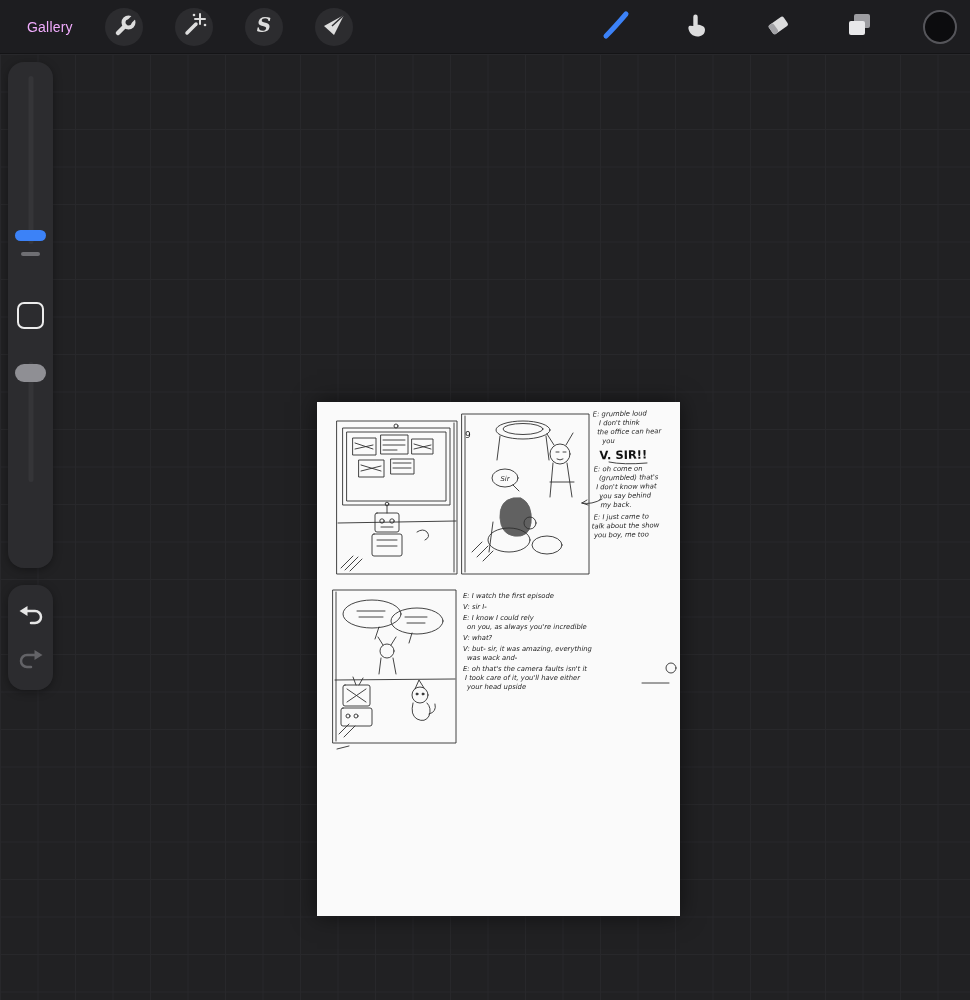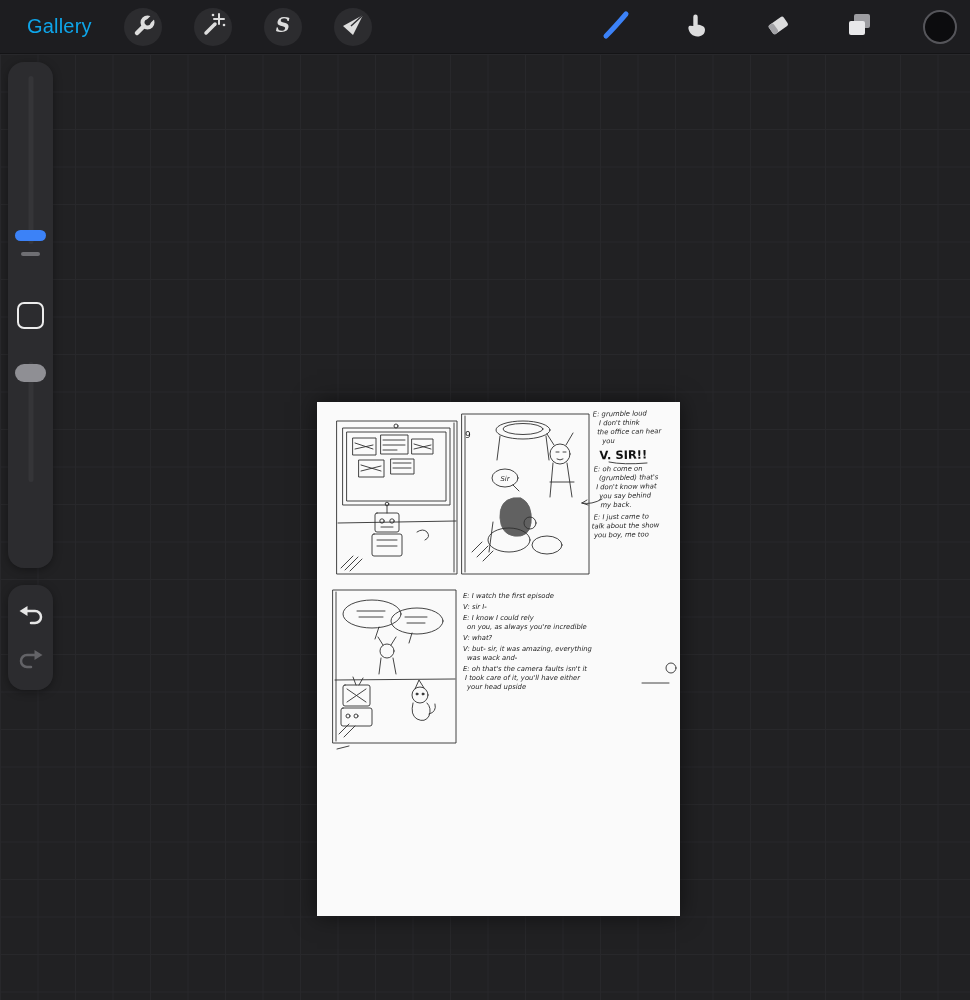--- a/index.html
+++ b/index.html
@@ -6,21 +6,21 @@
   html,body { width:970px; height:1000px; overflow:hidden; background:#212123;
               font-family:"Liberation Sans", sans-serif; }
 
   
   .toolbar {
     position:absolute; top:0; left:0; width:970px; height:54px;
     background:#1d1d20; border-bottom:1px solid #141416;
     display:flex; align-items:center; z-index:30;
   }
   .tb-left { display:flex; align-items:center; gap:32px; padding-left:27px; }
-  .gallery-btn { color:#0ea5e9; font-size:20px; letter-spacing:.2px; cursor:default; }
+  .gallery-btn { color:#f0abfc; font-size:14px; letter-spacing:.2px; cursor:default; }
   .tb-circle {
     width:38px; height:38px; border-radius:50%; background:#2c2c2f;
     display:flex; align-items:center; justify-content:center; flex:0 0 auto;
   }
   .tb-right { margin-left:auto; display:flex; align-items:center; gap:47px; padding-right:13px; }
   .tb-glyph { width:34px; height:34px; display:flex; align-items:center; justify-content:center; }
   .color-swatch {
     width:34px; height:34px; border-radius:50%;
     background:#0c0c0e; border:2px solid #55555a;
   }

